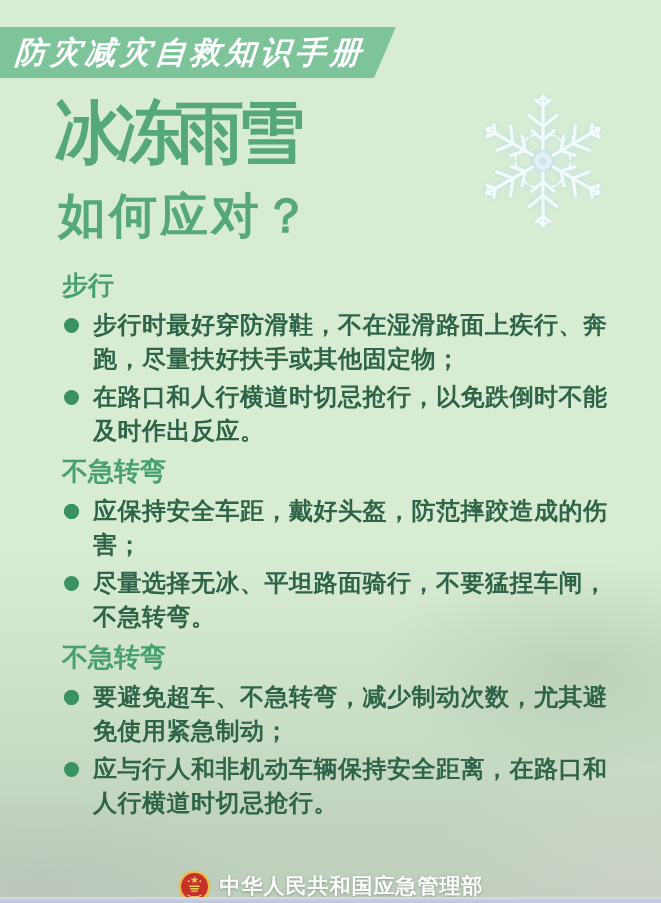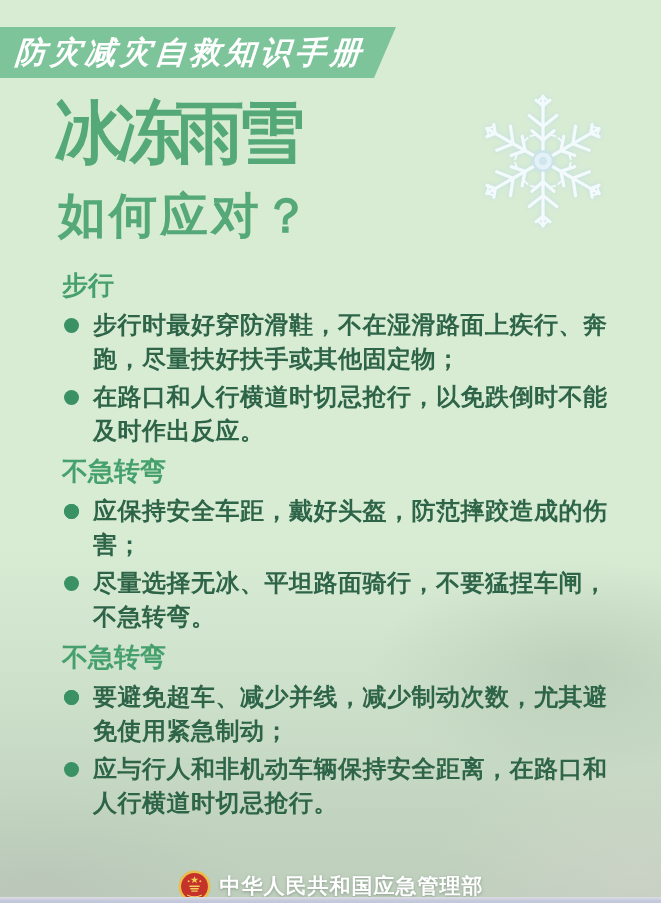--- a/index.html
+++ b/index.html
@@ -208,21 +208,21 @@
     </div>
 
     <div>
       <div class="section-heading">不急转弯</div>
       <ul class="bullet-list">
         <li class="bullet-item">
           <span class="bullet-dot"></span>
         </li>
         <li class="bullet-item">
           <span class="bullet-dot"></span>
-          <span>要避免超车、减少并线，减少制动次数，尤其避免使用紧急制动；</span>
+          <span>要避免超车、不急转弯，减少制动次数，尤其避免使用紧急制动；</span>
         </li>
         <li class="bullet-item">
           <span class="bullet-dot"></span>
           <span>应与行人和非机动车辆保持安全距离，在路口和人行横道时切忌抢行。</span>
         </li>
       </ul>
     </div>
 
   </div>
 

